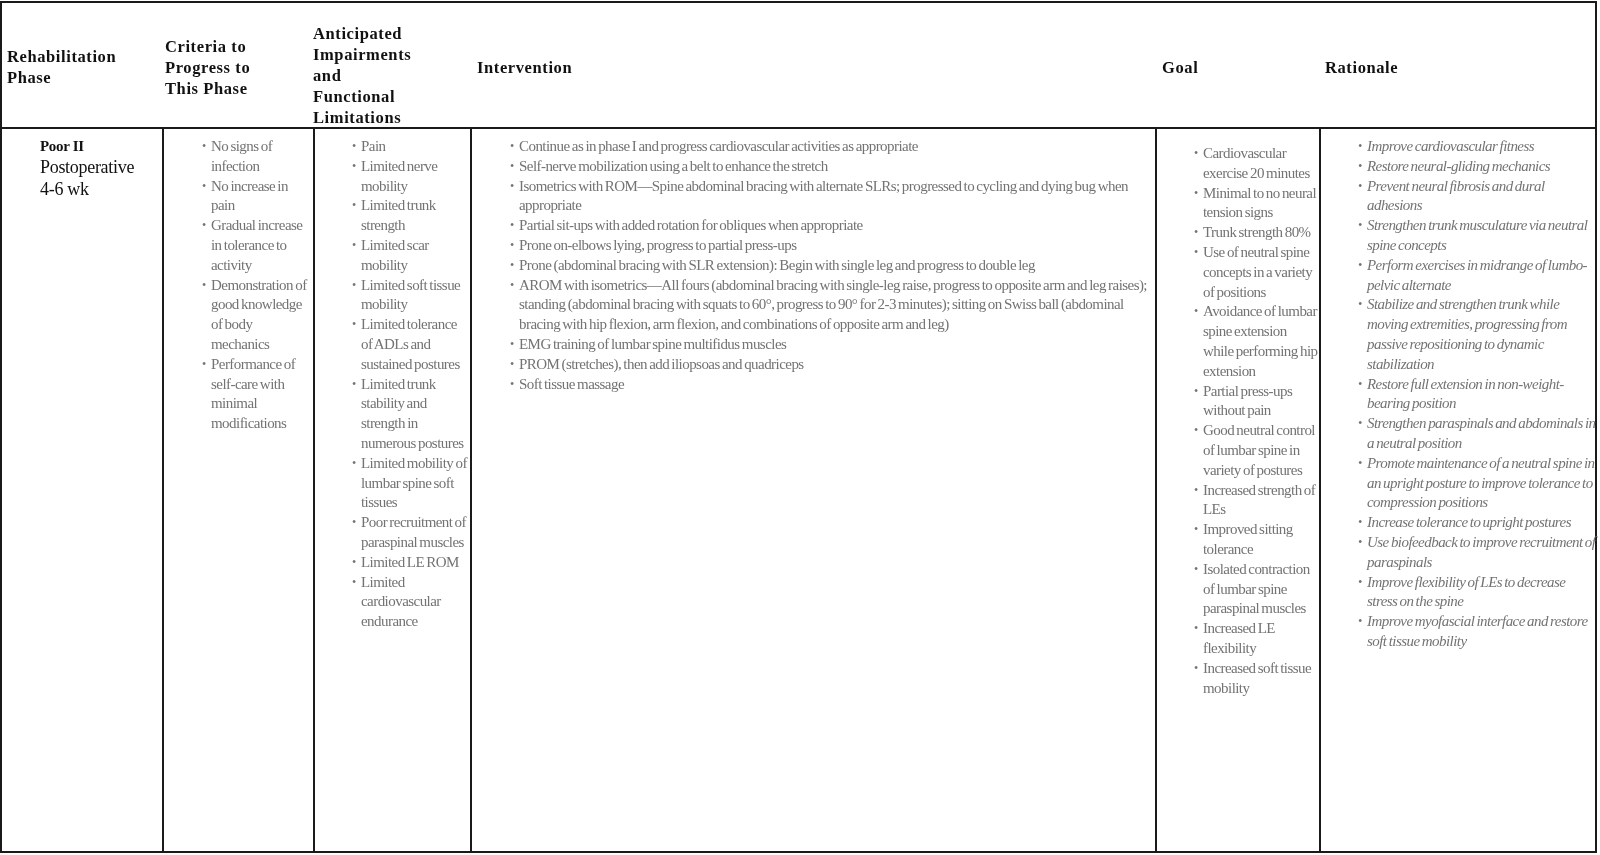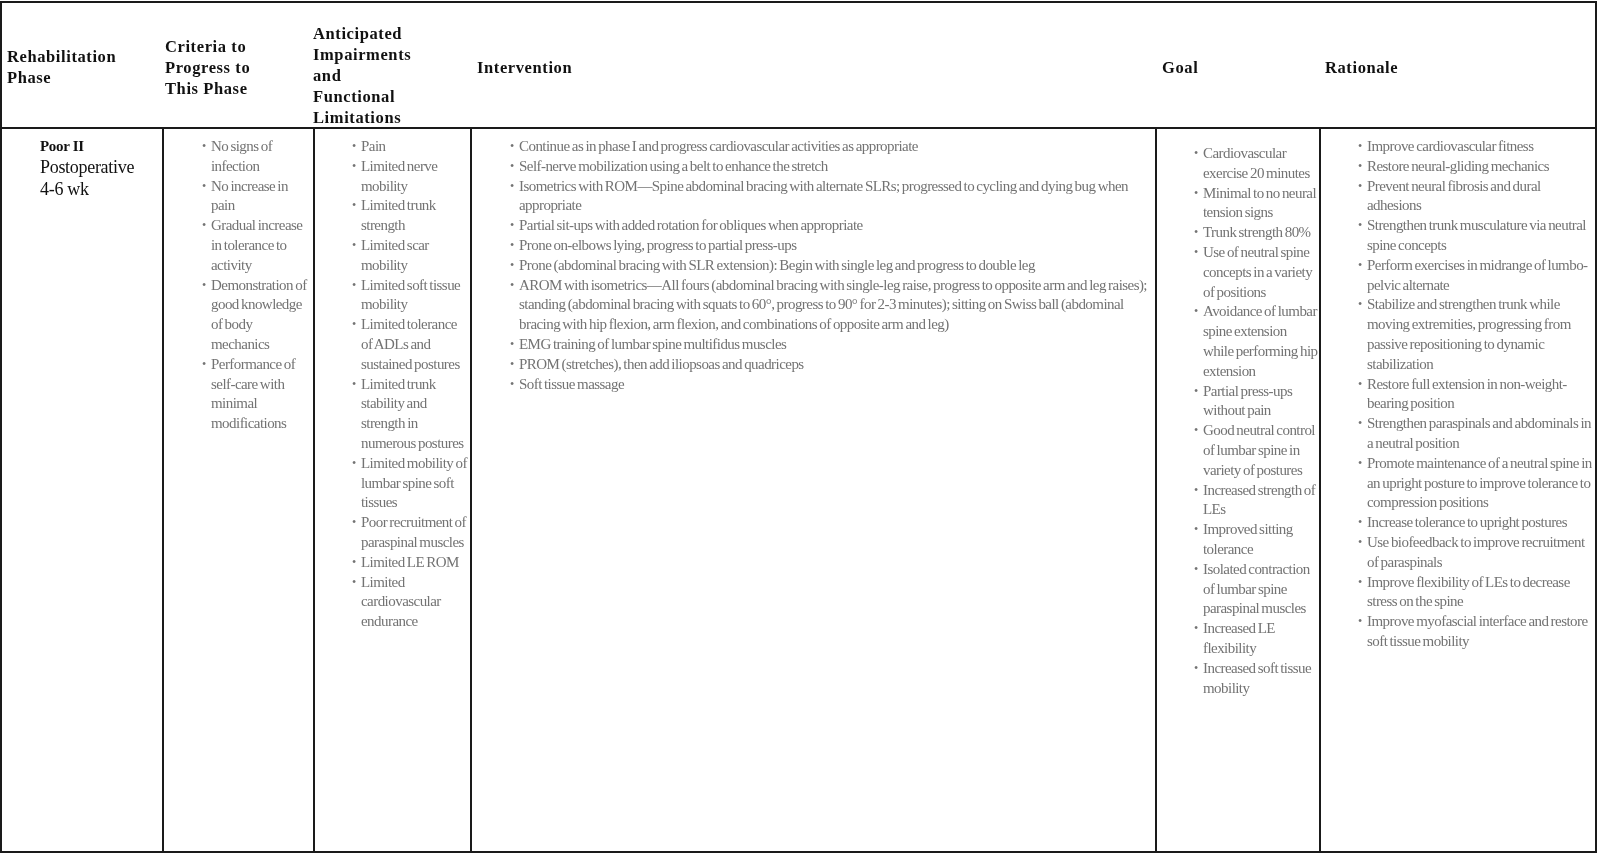--- a/index.html
+++ b/index.html
@@ -115,21 +115,21 @@
           <li>Partial press-ups without pain</li>
           <li>Good neutral control of lumbar spine in variety of postures</li>
           <li>Increased strength of LEs</li>
           <li>Improved sitting tolerance</li>
           <li>Isolated contraction of lumbar spine paraspinal muscles</li>
           <li>Increased LE flexibility</li>
           <li>Increased soft tissue mobility</li>
         </ul>
     </div>
 
-    <div class="col" style="left:1356px; top:8px; width:238px;">
+    <div class="col" style="left:1356px; top:8px; width:238px;font-style:italic;">
       <ul class="bullets" id="list-rationale">
           <li>Improve cardiovascular fitness</li>
           <li>Restore neural-gliding mechanics</li>
           <li>Prevent neural fibrosis and dural adhesions</li>
           <li>Strengthen trunk musculature via neutral spine concepts</li>
           <li>Perform exercises in midrange of lumbo-pelvic alternate</li>
           <li>Stabilize and strengthen trunk while moving extremities, progressing from passive repositioning to dynamic stabilization</li>
           <li>Restore full extension in non-weight-bearing position</li>
           <li>Strengthen paraspinals and abdominals in a neutral position</li>
           <li>Promote maintenance of a neutral spine in an upright posture to improve tolerance to compression positions</li>

